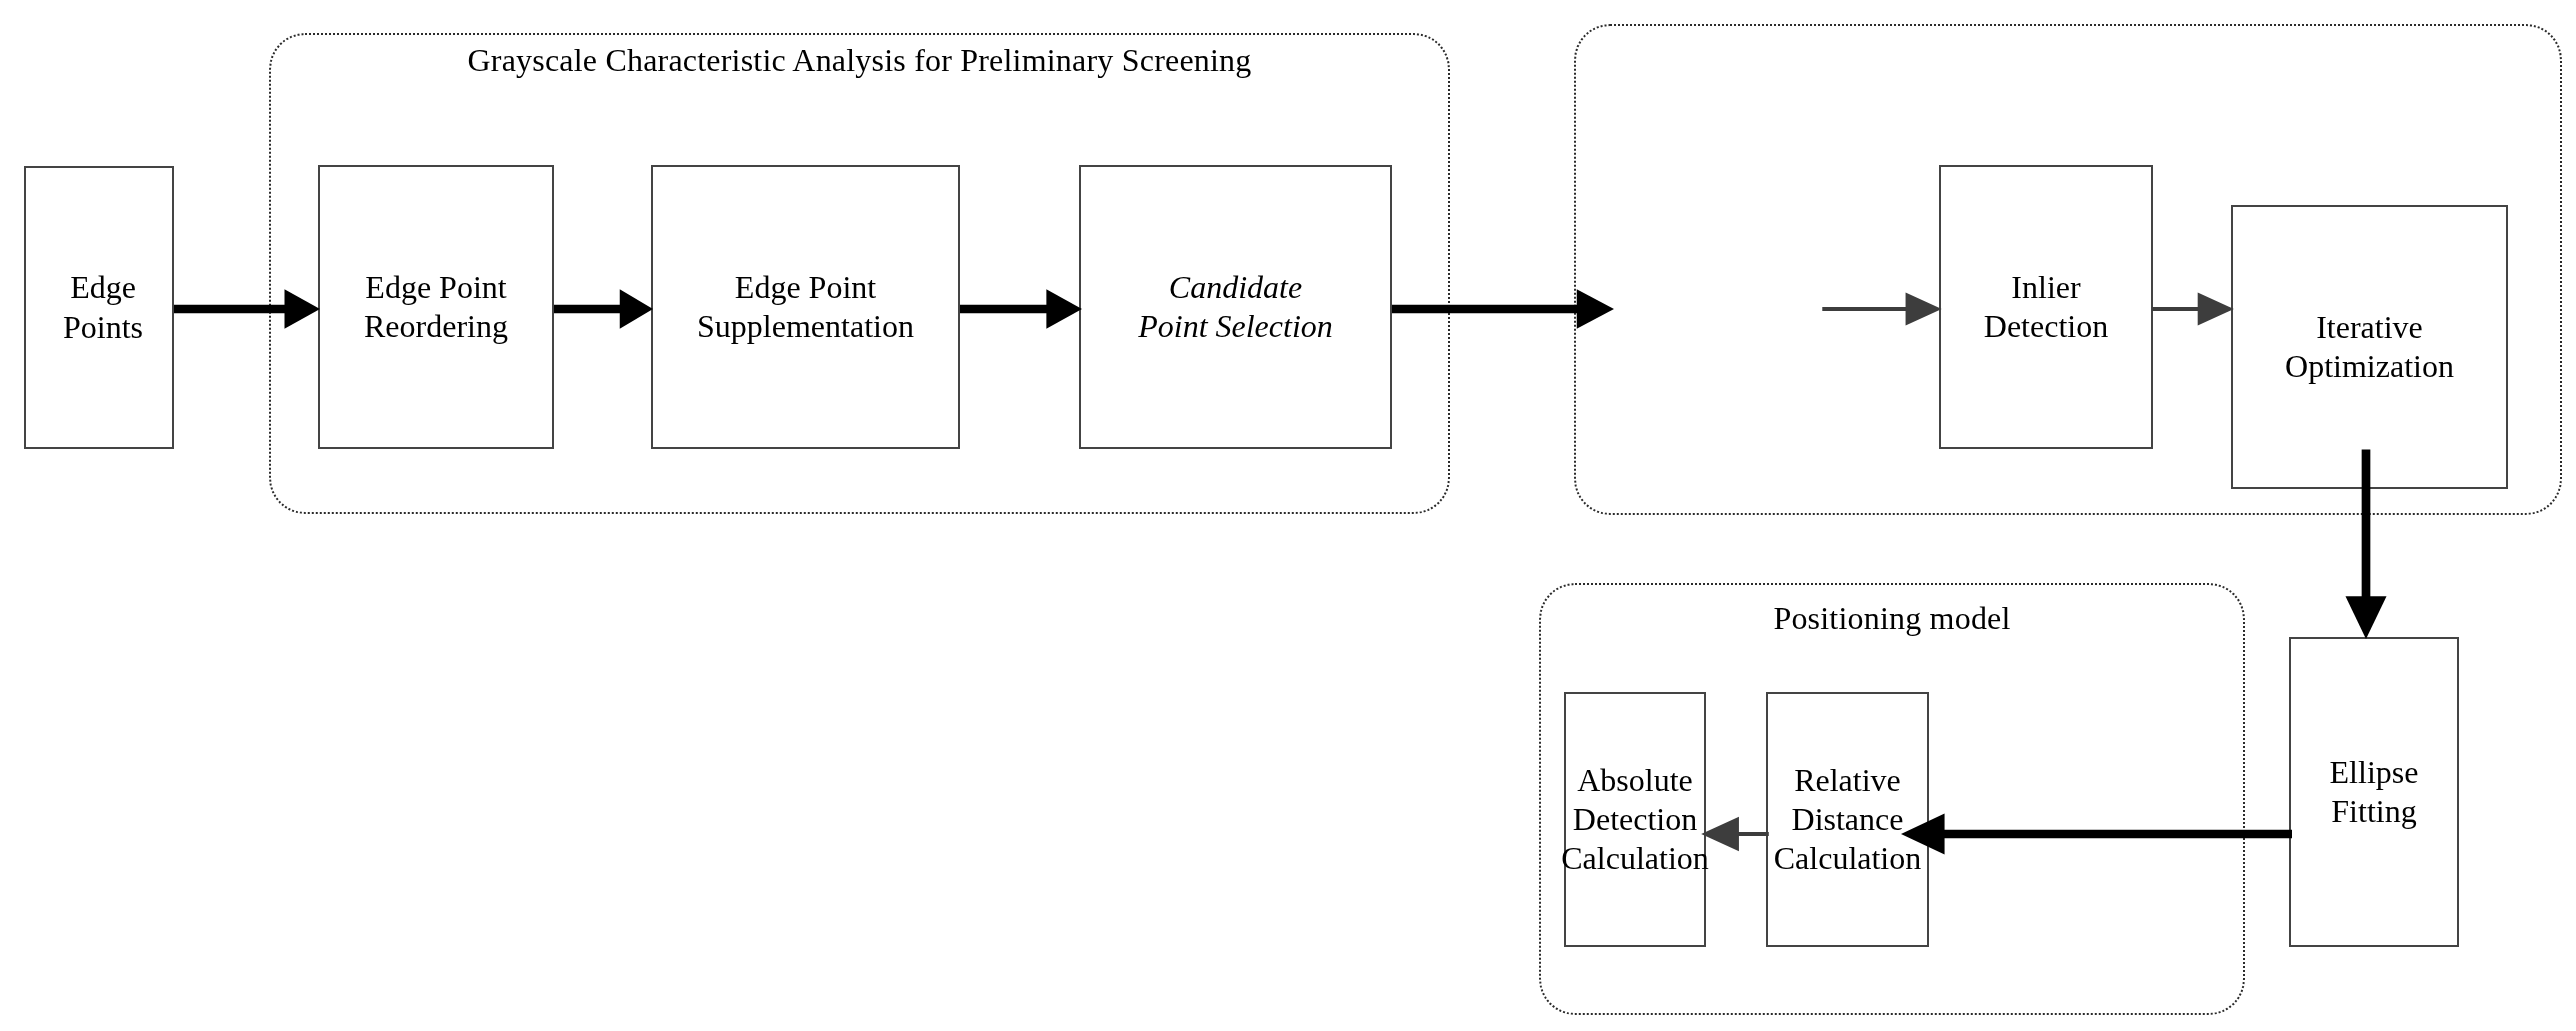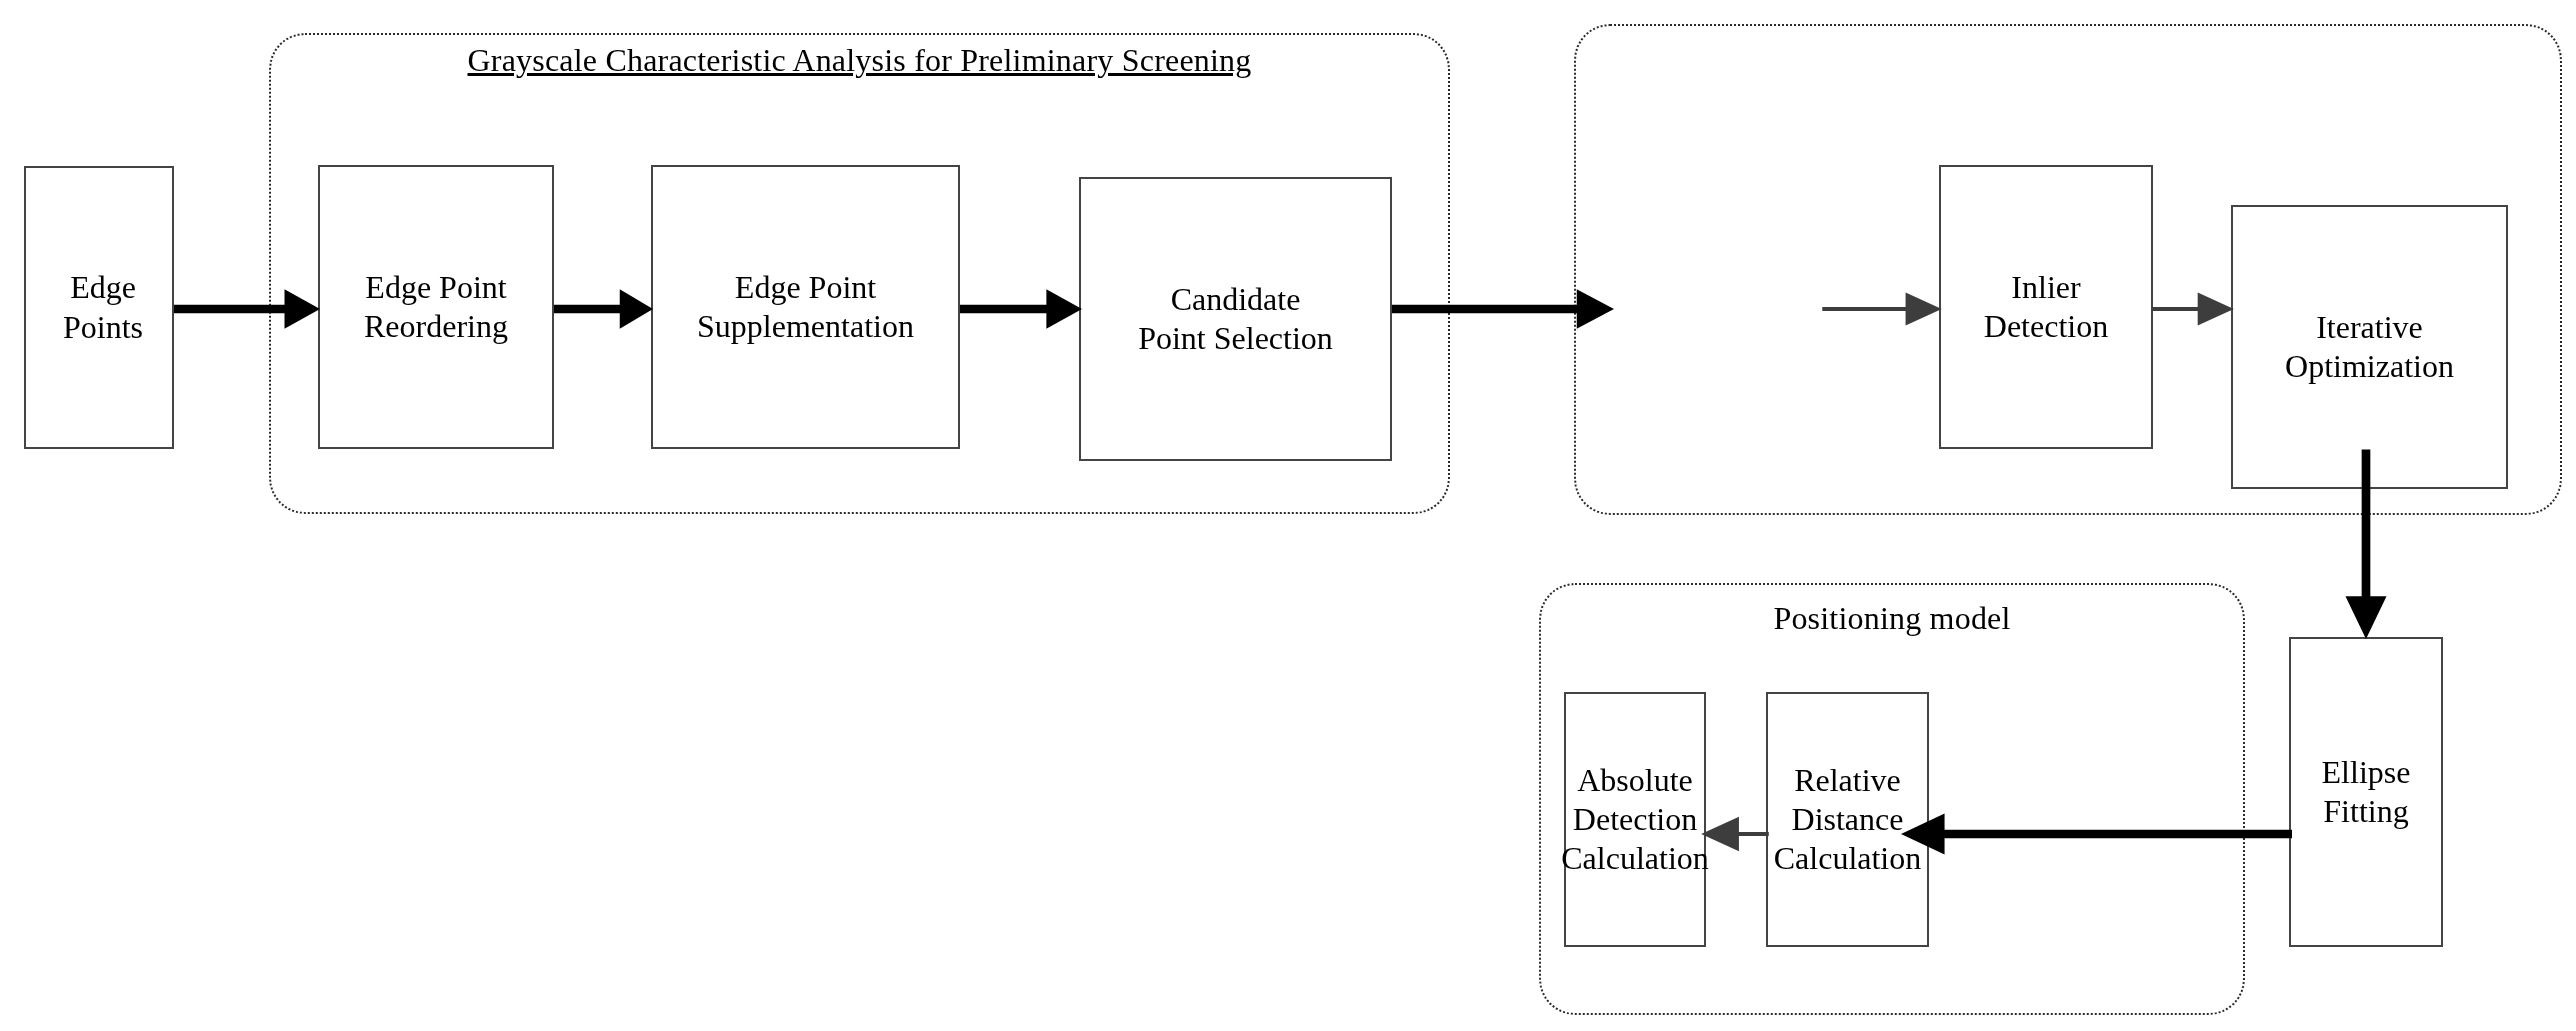--- a/index.html
+++ b/index.html
@@ -65,21 +65,21 @@
     display: block;
     overflow: visible;
   }
 </style>
 </head>
 <body>
 
 <div id="canvas">
 
   <div class="group-box" style="left:269px; top:33px; width:1181px; height:481px;"></div>
-  <div class="group-title" style="left:269px; width:1181px; top:44px;text-decoration:underline;">Grayscale Characteristic Analysis for Preliminary Screening</div>
+  <div class="group-title" style="left:269px; width:1181px; top:44px;">Grayscale Characteristic Analysis for Preliminary Screening</div>
 
   <div class="group-box" style="left:1574px; top:24px; width:988px; height:491px;"></div>
 
   <div class="group-box" style="left:1539px; top:583px; width:706px; height:432px;"></div>
   <div class="group-title" style="left:1539px; width:706px; top:602px;">Positioning model</div>
 
   <div class="node" style="left:24px; top:166px; width:150px; height:283px;padding-left:8px;">
     <span class="node-label">Edge
 Points</span>
   </div>
@@ -87,37 +87,37 @@
   <div class="node" style="left:318px; top:165px; width:236px; height:284px;">
     <span class="node-label">Edge Point
 Reordering</span>
   </div>
 
   <div class="node" style="left:651px; top:165px; width:309px; height:284px;">
     <span class="node-label">Edge Point
 Supplementation</span>
   </div>
 
-  <div class="node" style="left:1079px; top:177px; width:313px; height:284px;">
+  <div class="node" style="left:1079px; top:165px; width:313px; height:284px;font-style:italic;">
     <span class="node-label">Candidate
 Point Selection</span>
   </div>
 
 
   <div class="node" style="left:1939px; top:165px; width:214px; height:284px;">
     <span class="node-label">Inlier
 Detection</span>
   </div>
 
   <div class="node" style="left:2231px; top:165px; width:277px; height:284px;margin-top:40px;">
     <span class="node-label">Iterative
 Optimization</span>
   </div>
 
-  <div class="node" style="left:2289px; top:637px; width:154px; height:310px;">
+  <div class="node" style="left:2289px; top:637px; width:170px; height:310px;">
     <span class="node-label">Ellipse
 Fitting</span>
   </div>
 
   <div class="node" style="left:1766px; top:692px; width:163px; height:255px;">
     <span class="node-label">Relative
 Distance
 Calculation</span>
   </div>
 

